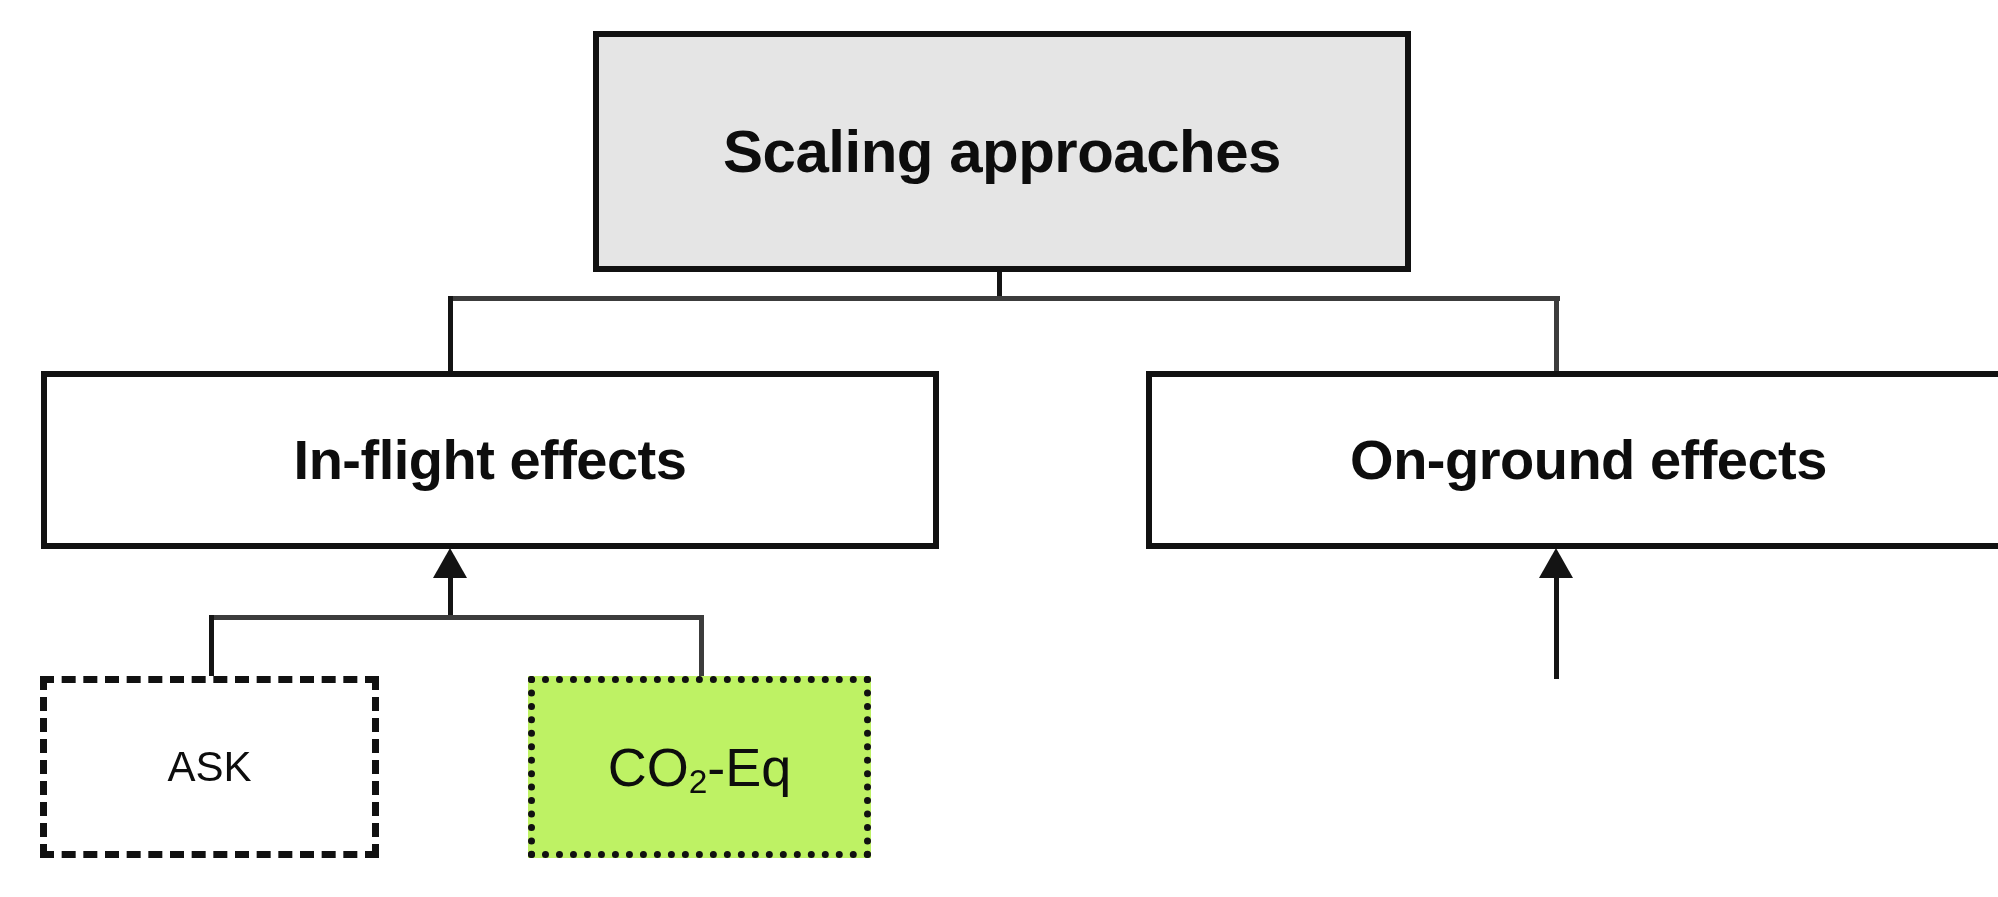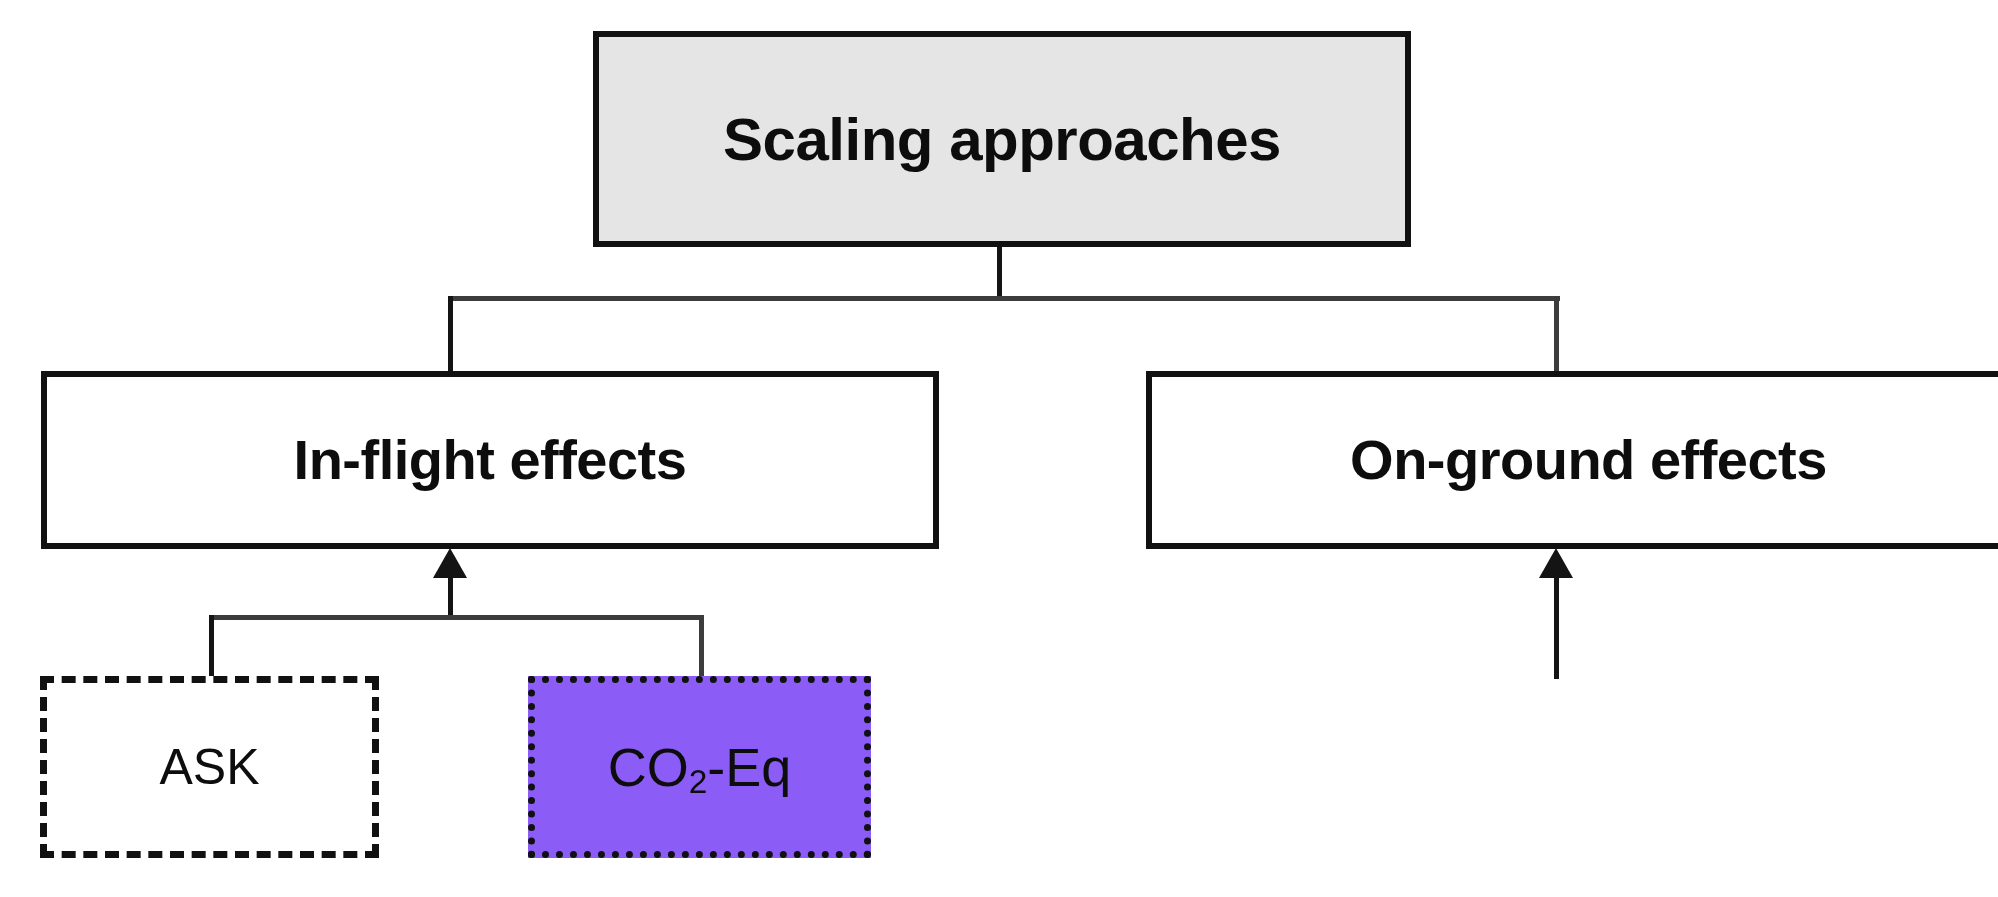--- a/index.html
+++ b/index.html
@@ -44,27 +44,27 @@
     background: #ffffff;
     font-weight: bold;
     font-size: 56px;
     letter-spacing: -0.5px;
   }
 
   .node-leaf-dashed {
     border: 7px dashed #111111;
     background: #ffffff;
     font-weight: normal;
-    font-size: 50px;
+    font-size: 42px;
     letter-spacing: 0px;
   }
 
   .node-leaf-dotted {
     border: 7px dotted #111111;
-    background: #8b5cf6;
+    background: #bef264;
     font-weight: normal;
     font-size: 54px;
     letter-spacing: 0px;
   }
 
   .node-label {
     display: block;
     line-height: 1.05;
     white-space: nowrap;
   }
@@ -107,21 +107,21 @@
 
   <div class="edge edge-dark" style="left:448px; top:575px; width:5px; height:45px;"></div>
   <div class="arrow-head" style="left:433px; top:548px;"></div>
   <div class="edge" style="left:209px; top:615px; width:495px; height:5px;"></div>
   <div class="edge edge-dark" style="left:209px; top:615px; width:5px; height:64px;"></div>
   <div class="edge" style="left:699px; top:615px; width:5px; height:64px;"></div>
 
   <div class="edge edge-dark" style="left:1554px; top:575px; width:5px; height:104px;"></div>
   <div class="arrow-head" style="left:1539px; top:548px;"></div>
 
-  <div class="node node-root" style="left:593px; top:31px; width:818px; height:216px;">
+  <div class="node node-root" style="left:593px; top:31px; width:818px; height:241px;">
     <span class="node-label">Scaling approaches</span>
   </div>
 
   <div class="node node-branch" style="left:41px; top:371px; width:898px; height:178px;">
     <span class="node-label">In-flight effects</span>
   </div>
 
   <div class="node node-branch" style="left:1146px; top:371px; width:885px; height:178px;">
     <span class="node-label">On-ground effects</span>
   </div>

